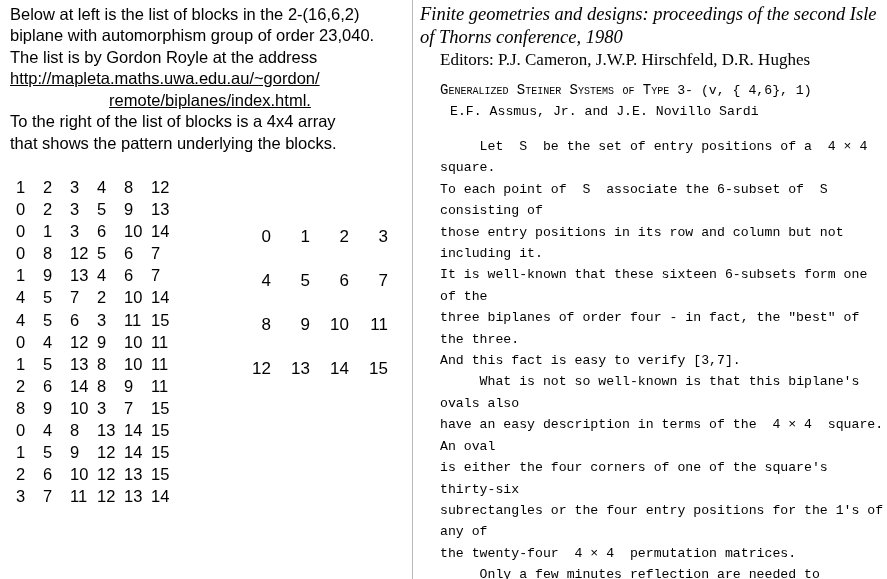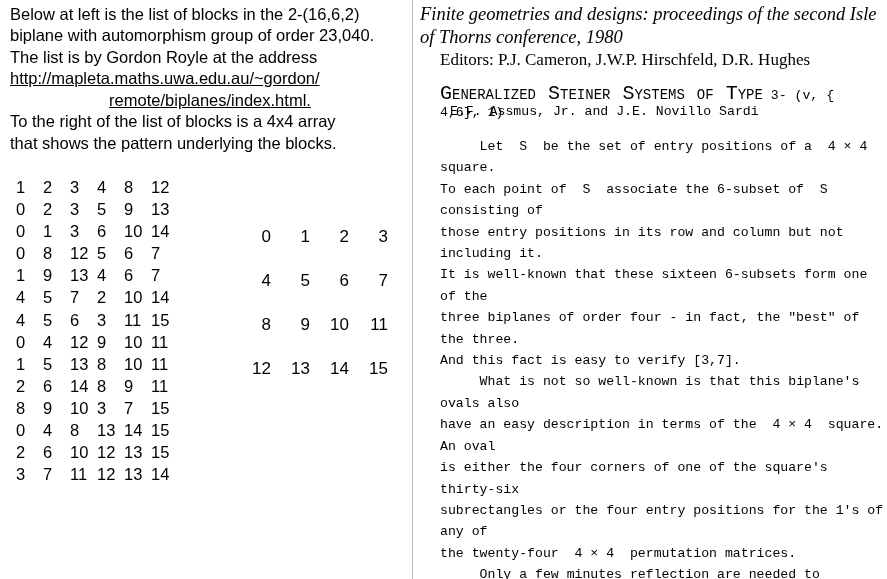--- a/index.html
+++ b/index.html
@@ -126,21 +126,21 @@
     position: absolute;
     left: 22px;
     top: 82px;
     width: 440px;
     font-family: "Liberation Mono", monospace;
     font-size: 13.2px;
     letter-spacing: 0px;
   }
   .paper-title .smallcaps {
     font-variant: small-caps;
-    font-size: 20px;
+    font-size: 14px;
     margin-top: 17px;
   }
   .authors {
     position: absolute;
     left: 32px;
     top: 104px;
     width: 430px;
     font-family: "Liberation Mono", monospace;
     font-size: 13.2px;
   }
@@ -181,20 +181,21 @@
       <div class="blockrow"><span class="cell">0</span><span class="cell">1</span><span class="cell">3</span><span class="cell">6</span><span class="cell">10</span><span class="cell">14</span></div>
       <div class="blockrow"><span class="cell">0</span><span class="cell">8</span><span class="cell">12</span><span class="cell">5</span><span class="cell">6</span><span class="cell">7</span></div>
       <div class="blockrow"><span class="cell">1</span><span class="cell">9</span><span class="cell">13</span><span class="cell">4</span><span class="cell">6</span><span class="cell">7</span></div>
       <div class="blockrow"><span class="cell">4</span><span class="cell">5</span><span class="cell">7</span><span class="cell">2</span><span class="cell">10</span><span class="cell">14</span></div>
       <div class="blockrow"><span class="cell">4</span><span class="cell">5</span><span class="cell">6</span><span class="cell">3</span><span class="cell">11</span><span class="cell">15</span></div>
       <div class="blockrow"><span class="cell">0</span><span class="cell">4</span><span class="cell">12</span><span class="cell">9</span><span class="cell">10</span><span class="cell">11</span></div>
       <div class="blockrow"><span class="cell">1</span><span class="cell">5</span><span class="cell">13</span><span class="cell">8</span><span class="cell">10</span><span class="cell">11</span></div>
       <div class="blockrow"><span class="cell">2</span><span class="cell">6</span><span class="cell">14</span><span class="cell">8</span><span class="cell">9</span><span class="cell">11</span></div>
       <div class="blockrow"><span class="cell">8</span><span class="cell">9</span><span class="cell">10</span><span class="cell">3</span><span class="cell">7</span><span class="cell">15</span></div>
       <div class="blockrow"><span class="cell">0</span><span class="cell">4</span><span class="cell">8</span><span class="cell">13</span><span class="cell">14</span><span class="cell">15</span></div>
+      <div class="blockrow"><span class="cell">1</span><span class="cell">5</span><span class="cell">9</span><span class="cell">12</span><span class="cell">14</span><span class="cell">15</span></div>
       <div class="blockrow"><span class="cell">2</span><span class="cell">6</span><span class="cell">10</span><span class="cell">12</span><span class="cell">13</span><span class="cell">15</span></div>
       <div class="blockrow"><span class="cell">3</span><span class="cell">7</span><span class="cell">11</span><span class="cell">12</span><span class="cell">13</span><span class="cell">14</span></div>
     </div>
 
     <div class="grid44">
       <span class="grow"><span class="gcell">0</span><span class="gcell">1</span><span class="gcell">2</span><span class="gcell">3</span></span>
       <span class="grow"><span class="gcell">4</span><span class="gcell">5</span><span class="gcell">6</span><span class="gcell">7</span></span>
       <span class="grow"><span class="gcell">8</span><span class="gcell">9</span><span class="gcell">10</span><span class="gcell">11</span></span>
       <span class="grow"><span class="gcell">12</span><span class="gcell">13</span><span class="gcell">14</span><span class="gcell">15</span></span>
     </div>

